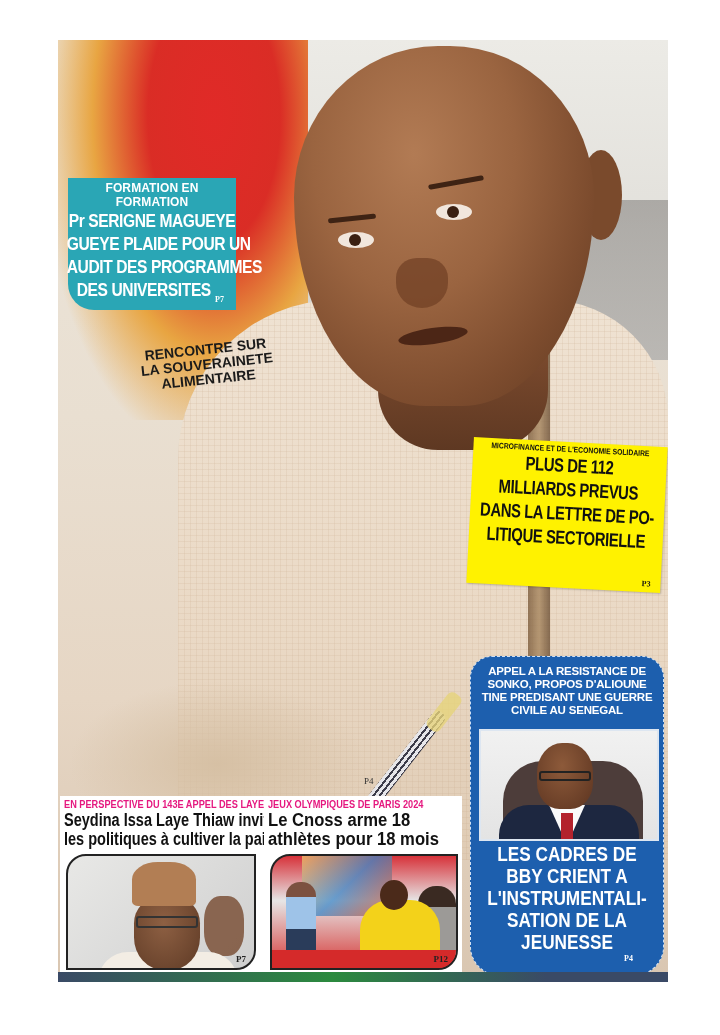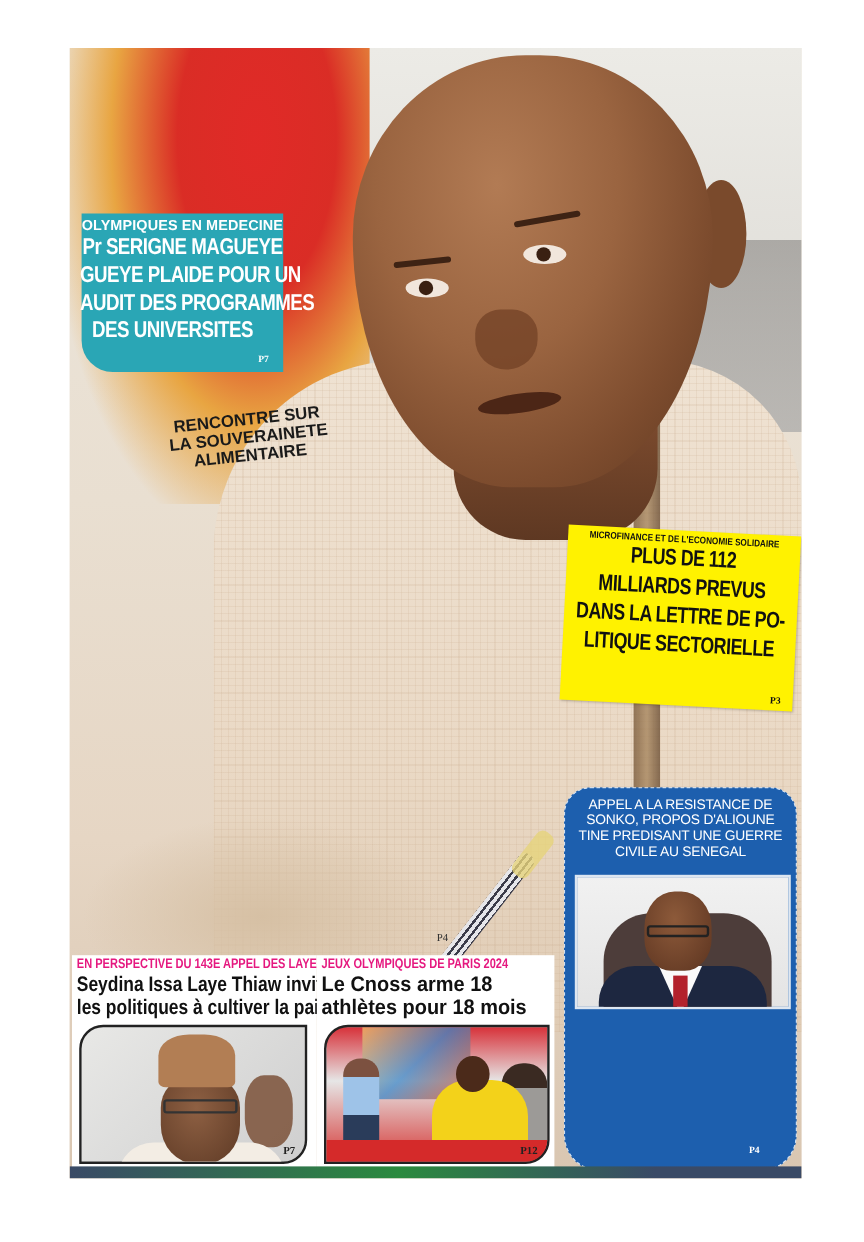--- a/index.html
+++ b/index.html
@@ -58,21 +58,21 @@
   .main-pg { position:absolute; left:306px; top:736px; font-family:"Liberation Serif", serif; font-size:9px; color:#333; }
 
   
   .yellow { position:absolute; left:412px; top:402px; width:194px; height:146px; background:#fff200; transform:rotate(3deg); text-align:center; color:#111; box-shadow:1px 1px 2px rgba(0,0,0,.2); }
   .yellow .kicker { font-size:8px; font-weight:bold; margin-top:3px; transform:scaleX(.85); white-space:nowrap; }
   .yellow .yh { display:block; font-weight:900; font-size:19px; line-height:24px; letter-spacing:-.5px; transform:scaleX(.78); transform-origin:center; white-space:nowrap; margin:0 -30px; }
   .yellow .pg { position:absolute; right:10px; bottom:4px; font-family:"Liberation Serif", serif; font-size:8px; font-weight:bold; }
 
   
   .blue { position:absolute; left:412px; top:616px; width:192px; height:318px; background:#1d5fae; border-radius:22px 22px 30px 30px; border:1px dashed #cfe0f4; color:#fff; text-align:center; }
-  .blue .kicker { font-size:11.5px; font-weight:normal; line-height:13px; margin:8px 6px 0 6px; letter-spacing:-.2px; }
+  .blue .kicker { font-size:11.5px; font-weight:bold; line-height:13px; margin:8px 6px 0 6px; letter-spacing:-.2px; }
   .blue-photo { position:absolute; left:8px; top:72px; width:176px; height:108px; background:linear-gradient(180deg,#f1f1f1,#e4e4e4); border:2px solid #dde6f1; overflow:hidden; }
   .bp-chair { position:absolute; left:22px; top:30px; width:140px; height:80px; background:#4d3d3a; border-radius:40px 40px 0 0; }
   .bp-head { position:absolute; left:56px; top:12px; width:56px; height:66px; background:radial-gradient(ellipse at 45% 35%,#8d5a3a,#5c3420); border-radius:45% 45% 40% 40%; }
   .bp-glasses { position:absolute; left:58px; top:40px; width:52px; height:10px; border:2px solid #222; border-radius:3px; box-sizing:border-box; }
   .bp-suit { position:absolute; left:18px; top:74px; width:140px; height:40px; background:#1d2740; border-radius:30px 30px 0 0; }
   .bp-shirt { position:absolute; left:68px; top:74px; width:36px; height:40px; background:#fafafa; clip-path:polygon(0 0,100% 0,50% 100%); }
   .bp-tie { position:absolute; left:80px; top:82px; width:12px; height:30px; background:#b3222c; }
   .blue .bh { position:absolute; left:0; top:186px; width:192px; }
   .blue .bh span { display:block; font-weight:900; font-size:20px; line-height:22px; transform:scaleX(.86); white-space:nowrap; margin:0 -20px; }
   .blue .pg { position:absolute; right:30px; bottom:12px; font-family:"Liberation Serif", serif; font-size:8px; font-weight:bold; }
@@ -120,21 +120,21 @@
   <div class="eye l"></div>
   <div class="eye r"></div>
   <div class="nose"></div>
   <div class="mouth"></div>
   <div class="hand"></div>
   <div class="pen"></div>
   <div class="pen-cap"></div>
 
 
   <div class="teal">
-    <div class="kicker">OLYMPIQUES EN MEDECINE</div>
+    <div class="kicker">FORMATION EN FORMATION</div>
     <span class="teal-h">Pr SERIGNE MAGUEYE</span>
     <span class="teal-h">GUEYE PLAIDE POUR UN</span>
     <span class="teal-h">AUDIT DES PROGRAMMES</span>
     <span class="teal-h" style="padding-right:20px">DES UNIVERSITES</span>
     <span class="pg">P7</span>
   </div>
 
   <div class="rencontre">
     <div>RENCONTRE SUR</div>
     <div>LA SOUVERAINETE</div>
@@ -154,20 +154,27 @@
 
   <div class="blue">
     <div class="kicker">APPEL A LA RESISTANCE DE SONKO, PROPOS D'ALIOUNE TINE PREDISANT UNE GUERRE CIVILE AU SENEGAL</div>
     <div class="blue-photo">
       <div class="bp-chair"></div>
       <div class="bp-suit"></div>
       <div class="bp-shirt"></div>
       <div class="bp-tie"></div>
       <div class="bp-head"></div>
       <div class="bp-glasses"></div>
+    </div>
+    <div class="bh">
+      <span>LES CADRES DE</span>
+      <span>BBY CRIENT A</span>
+      <span>L'INSTRUMENTALI-</span>
+      <span>SATION DE LA</span>
+      <span>JEUNESSE</span>
     </div>
     <span class="pg">P4</span>
   </div>
 
   <div class="story s1">
     <div class="kicker">EN PERSPECTIVE DU 143E APPEL DES LAYENES</div>
     <div class="st">Seydina Issa Laye Thiaw invite</div>
     <div class="st">les politiques à cultiver la paix</div>
     <div class="photo">
       <div class="p1-back"></div>

